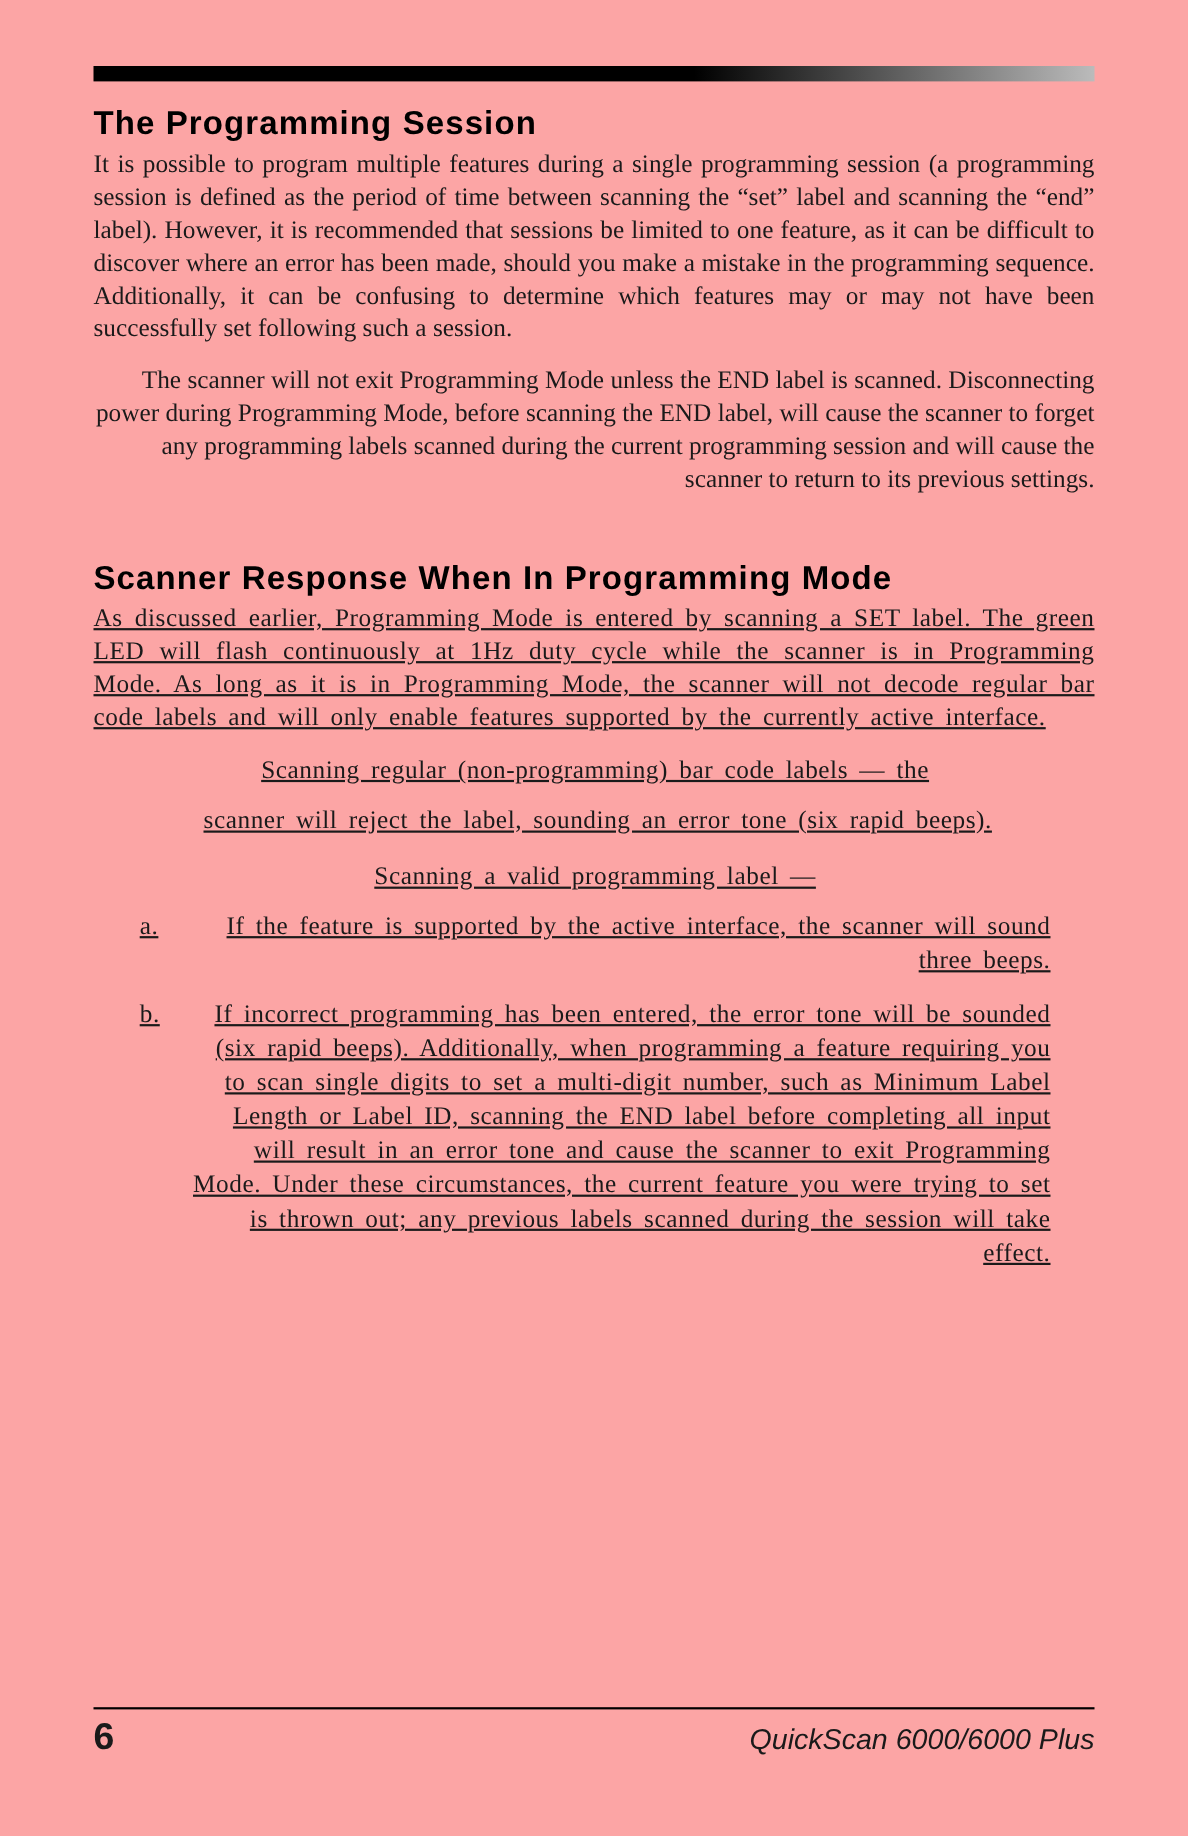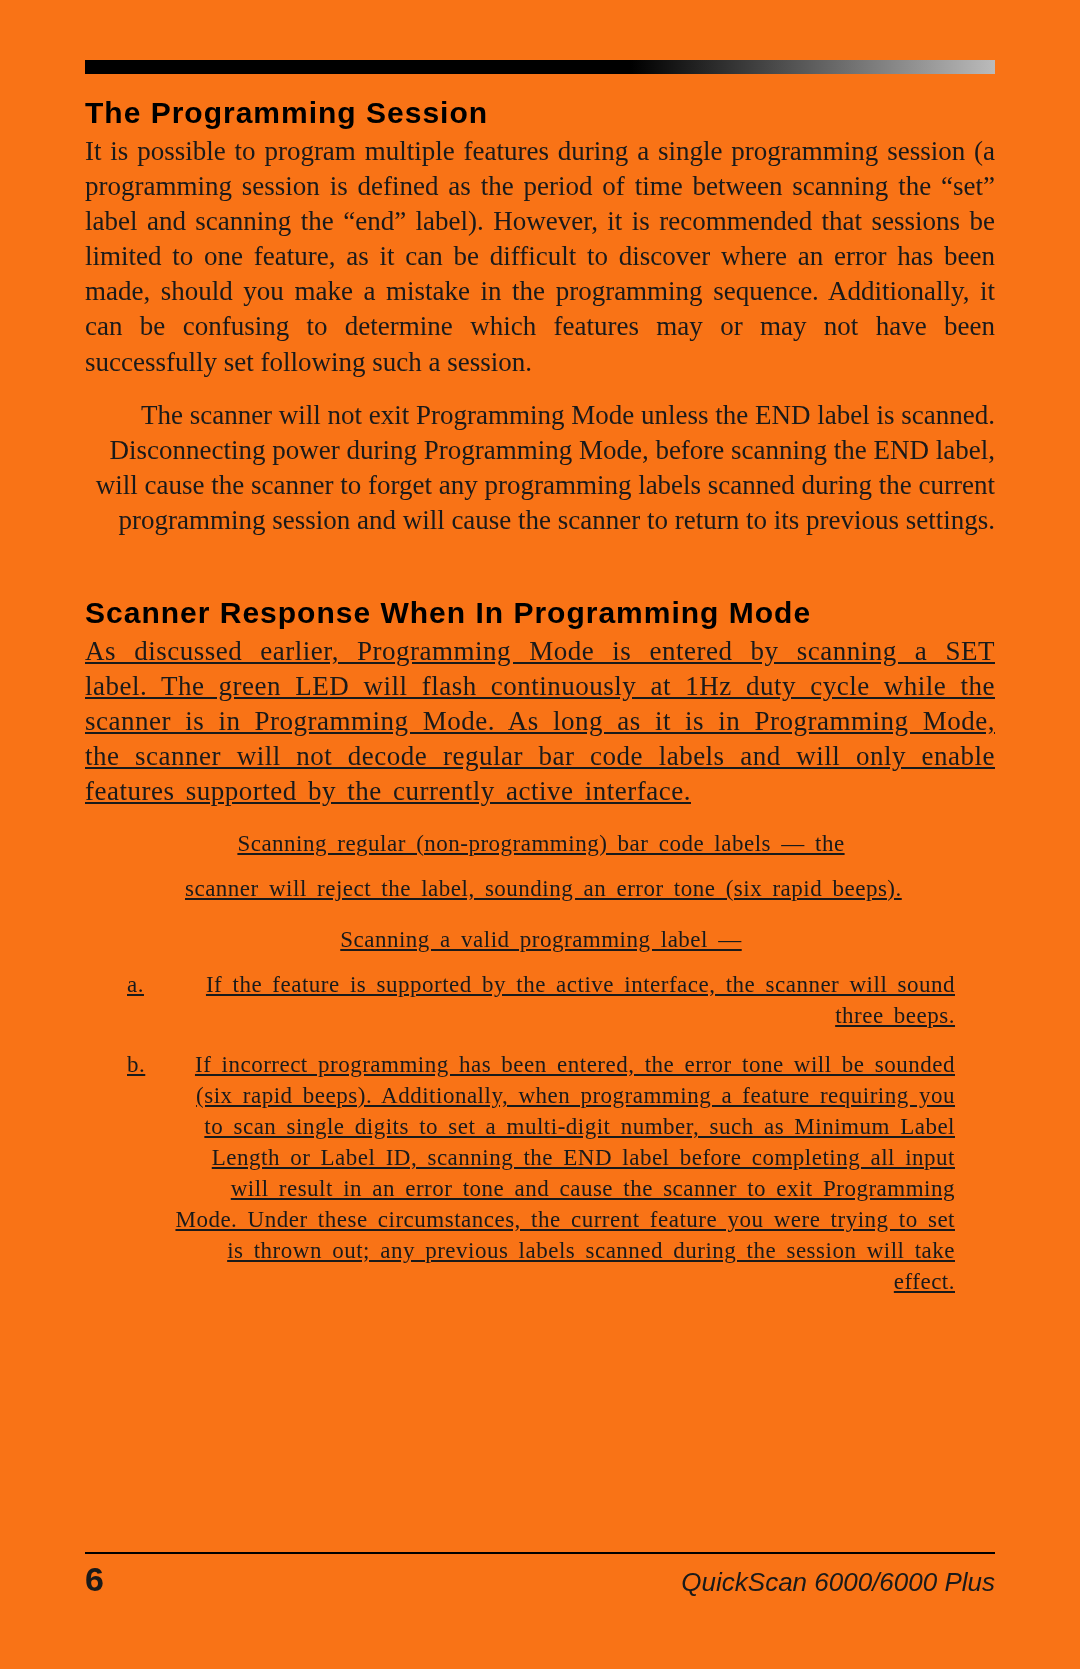--- a/index.html
+++ b/index.html
@@ -4,41 +4,41 @@
 <style>
   html, body {
     margin: 0;
     padding: 0;
     background: #fff;
   }
   .page {
     width: 1080px;
     height: 1669px;
     position: relative;
-    background: #f97316;
+    background: #fca5a5;
     font-family: "Book Antiqua", Palatino, "Palatino Linotype", Georgia, serif;
     color: #1a1a1a;
     box-sizing: border-box;
     padding: 60px 85px 0 85px;
   }
   .rule-bar {
     height: 14px;
     background: linear-gradient(to right, #000 0%, #000 60%, #bbb 100%);
     margin-bottom: 22px;
   }
   h2.section {
     font-family: Arial, Helvetica, sans-serif;
     font-weight: 700;
     letter-spacing: 1px;
     font-size: 30px;
     margin: 0 0 4px 0;
     color: #000;
   }
   p.body {
-    font-size: 27px;
+    font-size: 23px;
     line-height: 1.30;
     margin: 0 0 18px 0;
     text-align: justify;
   }
   .indent-block {
     margin-left: 42px;
     margin-right: 40px;
   }
   .def-intro {
     font-size: 23px;

